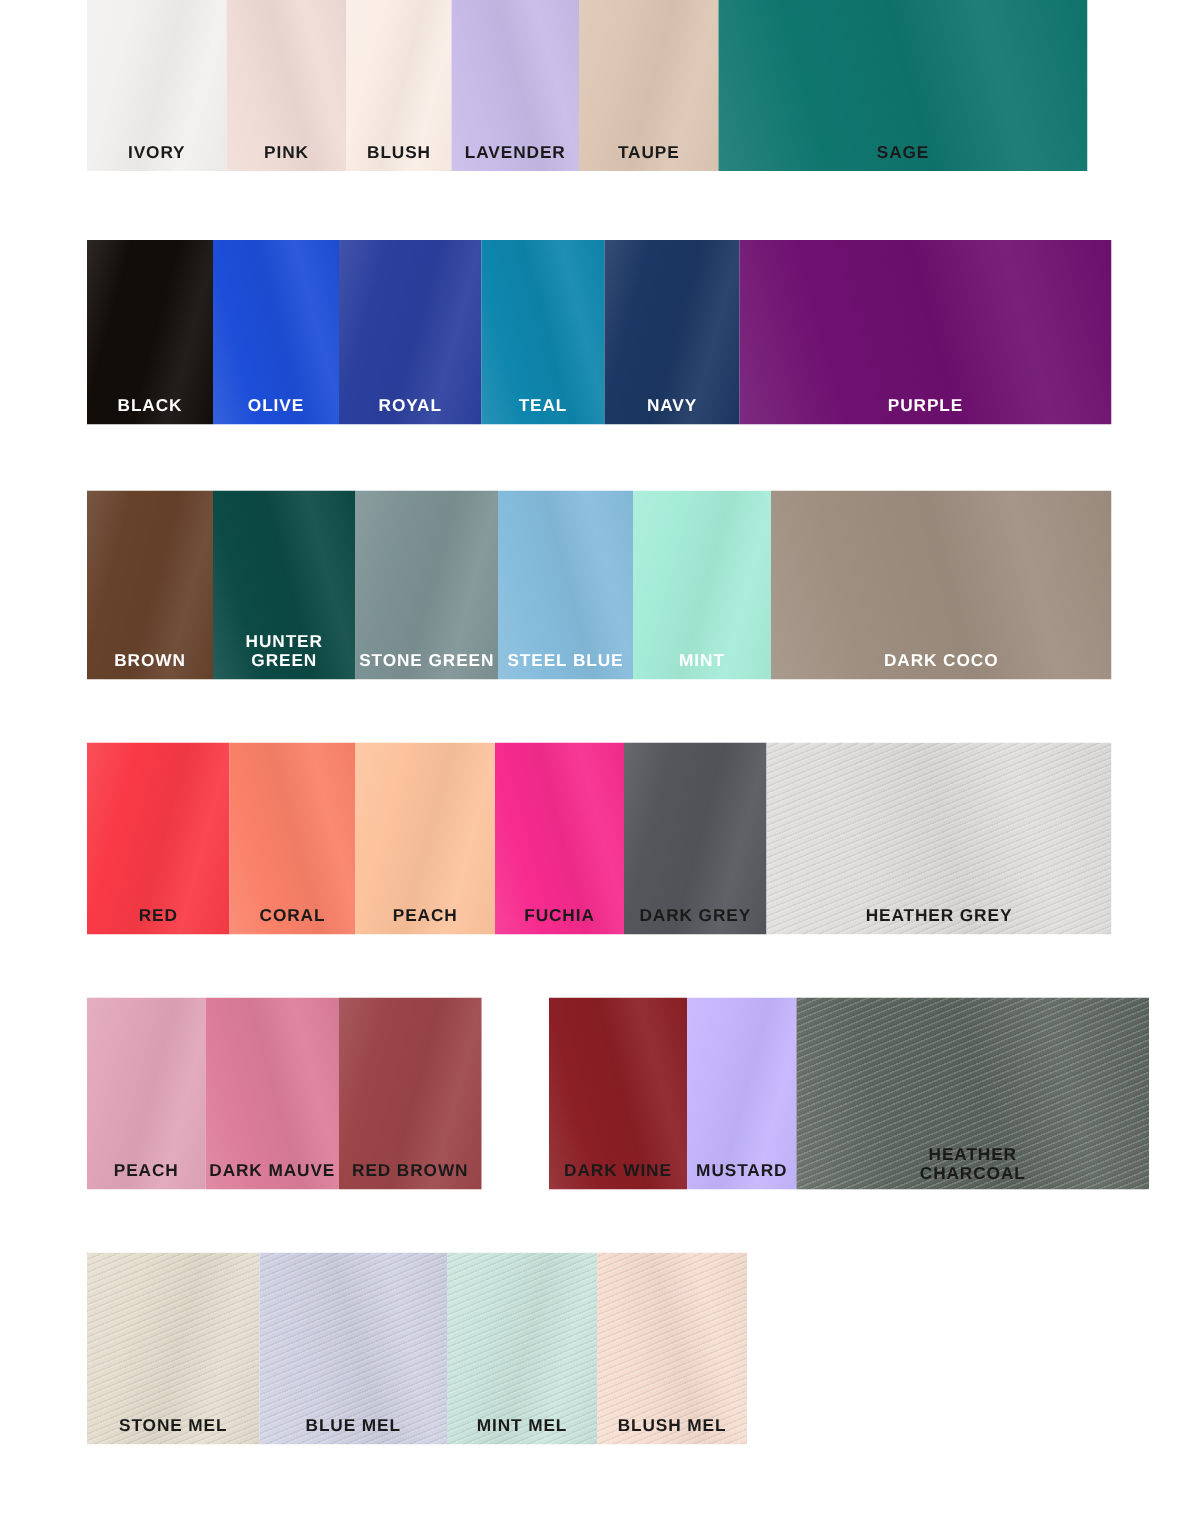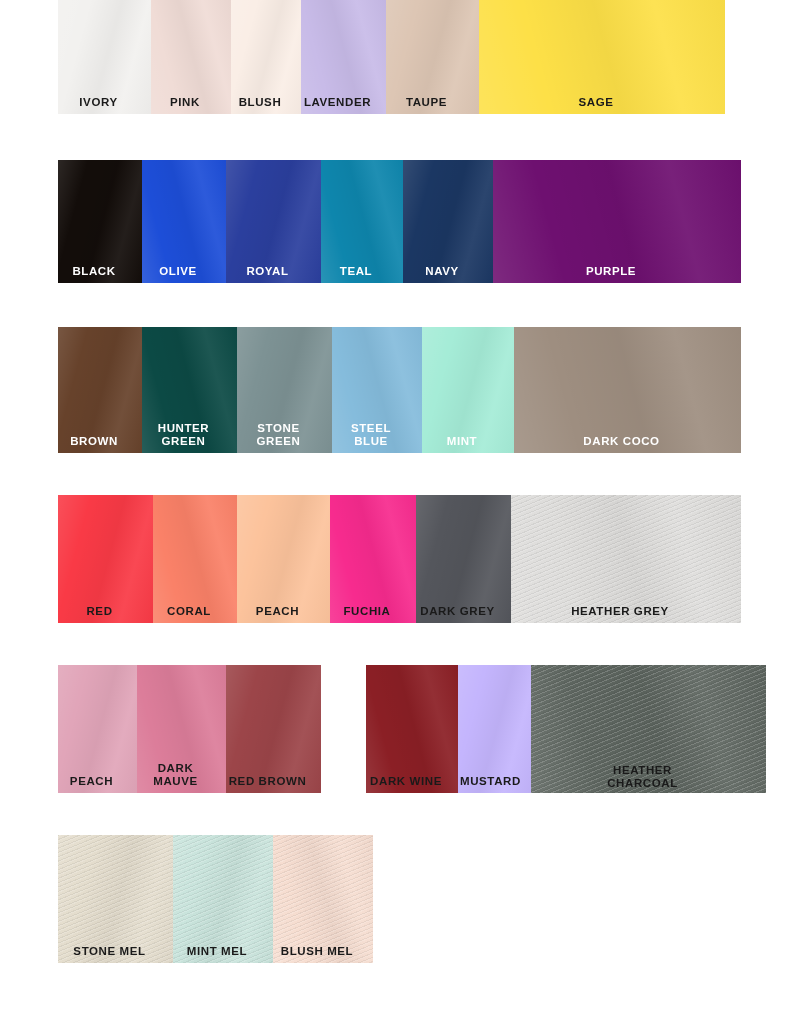--- a/index.html
+++ b/index.html
@@ -37,21 +37,21 @@
   
   .swatch .sheen {
     position: absolute;
     inset: 0;
     pointer-events: none;
   }
 
   .swatch-label {
     position: absolute;
     left: 0;
-    right: 12px;
+    right: 0;
     bottom: 6px;
     text-align: center;
     font-family: "Liberation Sans", sans-serif;
     font-weight: bold;
     font-size: 11.5px;
     letter-spacing: 0.6px;
     line-height: 1.08;
     white-space: pre-line;
     padding: 0 2px;
   }
@@ -80,21 +80,21 @@
         <div class="swatch-label lbl-dark">BLUSH</div>
       </div>
       <div class="swatch" style="width: 85px; background: rgb(200, 187, 232);">
         <div class="sheen" style="background: linear-gradient(75deg, rgba(255, 255, 255, 0.11) 0%, rgba(255, 255, 255, 0) 26%, rgba(0, 0, 0, 0.043) 52%, rgba(255, 255, 255, 0.07) 74%, rgba(0, 0, 0, 0.03) 100%);"></div>
         <div class="swatch-label lbl-dark">LAVENDER</div>
       </div>
       <div class="swatch" style="width: 93px; background: rgb(221, 198, 180);">
         <div class="sheen" style="background: linear-gradient(105deg, rgba(255, 255, 255, 0.11) 0%, rgba(255, 255, 255, 0) 26%, rgba(0, 0, 0, 0.043) 52%, rgba(255, 255, 255, 0.07) 74%, rgba(0, 0, 0, 0.03) 100%);"></div>
         <div class="swatch-label lbl-dark">TAUPE</div>
       </div>
-      <div class="swatch" style="width: 246px; background: #fde047;">
+      <div class="swatch" style="width: 246px; background: #0f766e;">
         <div class="sheen" style="background: linear-gradient(75deg, rgba(255, 255, 255, 0.11) 0%, rgba(255, 255, 255, 0) 26%, rgba(0, 0, 0, 0.043) 52%, rgba(255, 255, 255, 0.07) 74%, rgba(0, 0, 0, 0.03) 100%);"></div>
         <div class="swatch-label lbl-dark">SAGE</div>
       </div>
     </div>
     <div class="swatch-row" style="top: 160px; left: 58px; height: 123px;">
       <div class="swatch" style="width: 84px; background: rgb(19, 13, 10);">
         <div class="sheen" style="background: linear-gradient(105deg, rgba(255, 255, 255, 0.11) 0%, rgba(255, 255, 255, 0) 26%, rgba(0, 0, 0, 0.043) 52%, rgba(255, 255, 255, 0.07) 74%, rgba(0, 0, 0, 0.03) 100%);"></div>
         <div class="swatch-label lbl-light">BLACK</div>
       </div>
       <div class="swatch" style="width: 84px; background: #1d4ed8;">
@@ -198,20 +198,25 @@
         <div class="swatch-label lbl-dark two-line">HEATHER
 CHARCOAL</div>
       </div>
     </div>
     <div class="swatch-row" style="top: 835px; left: 58px; height: 128px;">
       <div class="swatch" style="width: 115px; background: rgb(228, 221, 205);">
         <div class="sheen" style="background: linear-gradient(105deg, rgba(255, 255, 255, 0.11) 0%, rgba(255, 255, 255, 0) 26%, rgba(0, 0, 0, 0.043) 52%, rgba(255, 255, 255, 0.07) 74%, rgba(0, 0, 0, 0.03) 100%);"></div>
         <div class="sheen" style="background: repeating-linear-gradient(-22deg, rgba(255, 255, 255, 0.3) 0px, rgba(255, 255, 255, 0.3) 1px, rgba(0, 0, 0, 0.1) 1px, rgba(0, 0, 0, 0.1) 2px, rgba(255, 255, 255, 0) 2px, rgba(255, 255, 255, 0) 4px); opacity: 0.55;"></div>
         <div class="swatch-label lbl-dark">STONE  MEL</div>
       </div>
+      <div class="swatch" style="width: 125px; background: rgb(207, 208, 226);">
+        <div class="sheen" style="background: linear-gradient(75deg, rgba(255, 255, 255, 0.11) 0%, rgba(255, 255, 255, 0) 26%, rgba(0, 0, 0, 0.043) 52%, rgba(255, 255, 255, 0.07) 74%, rgba(0, 0, 0, 0.03) 100%);"></div>
+        <div class="sheen" style="background: repeating-linear-gradient(-22deg, rgba(255, 255, 255, 0.3) 0px, rgba(255, 255, 255, 0.3) 1px, rgba(0, 0, 0, 0.1) 1px, rgba(0, 0, 0, 0.1) 2px, rgba(255, 255, 255, 0) 2px, rgba(255, 255, 255, 0) 4px); opacity: 0.55;"></div>
+        <div class="swatch-label lbl-dark">BLUE MEL</div>
+      </div>
       <div class="swatch" style="width: 100px; background: rgb(201, 228, 220);">
         <div class="sheen" style="background: linear-gradient(105deg, rgba(255, 255, 255, 0.11) 0%, rgba(255, 255, 255, 0) 26%, rgba(0, 0, 0, 0.043) 52%, rgba(255, 255, 255, 0.07) 74%, rgba(0, 0, 0, 0.03) 100%);"></div>
         <div class="sheen" style="background: repeating-linear-gradient(-22deg, rgba(255, 255, 255, 0.3) 0px, rgba(255, 255, 255, 0.3) 1px, rgba(0, 0, 0, 0.1) 1px, rgba(0, 0, 0, 0.1) 2px, rgba(255, 255, 255, 0) 2px, rgba(255, 255, 255, 0) 4px); opacity: 0.55;"></div>
         <div class="swatch-label lbl-dark">MINT MEL</div>
       </div>
       <div class="swatch" style="width: 100px; background: rgb(246, 221, 208);">
         <div class="sheen" style="background: linear-gradient(75deg, rgba(255, 255, 255, 0.11) 0%, rgba(255, 255, 255, 0) 26%, rgba(0, 0, 0, 0.043) 52%, rgba(255, 255, 255, 0.07) 74%, rgba(0, 0, 0, 0.03) 100%);"></div>
         <div class="sheen" style="background: repeating-linear-gradient(-22deg, rgba(255, 255, 255, 0.3) 0px, rgba(255, 255, 255, 0.3) 1px, rgba(0, 0, 0, 0.1) 1px, rgba(0, 0, 0, 0.1) 2px, rgba(255, 255, 255, 0) 2px, rgba(255, 255, 255, 0) 4px); opacity: 0.55;"></div>
         <div class="swatch-label lbl-dark">BLUSH MEL</div>
       </div>

